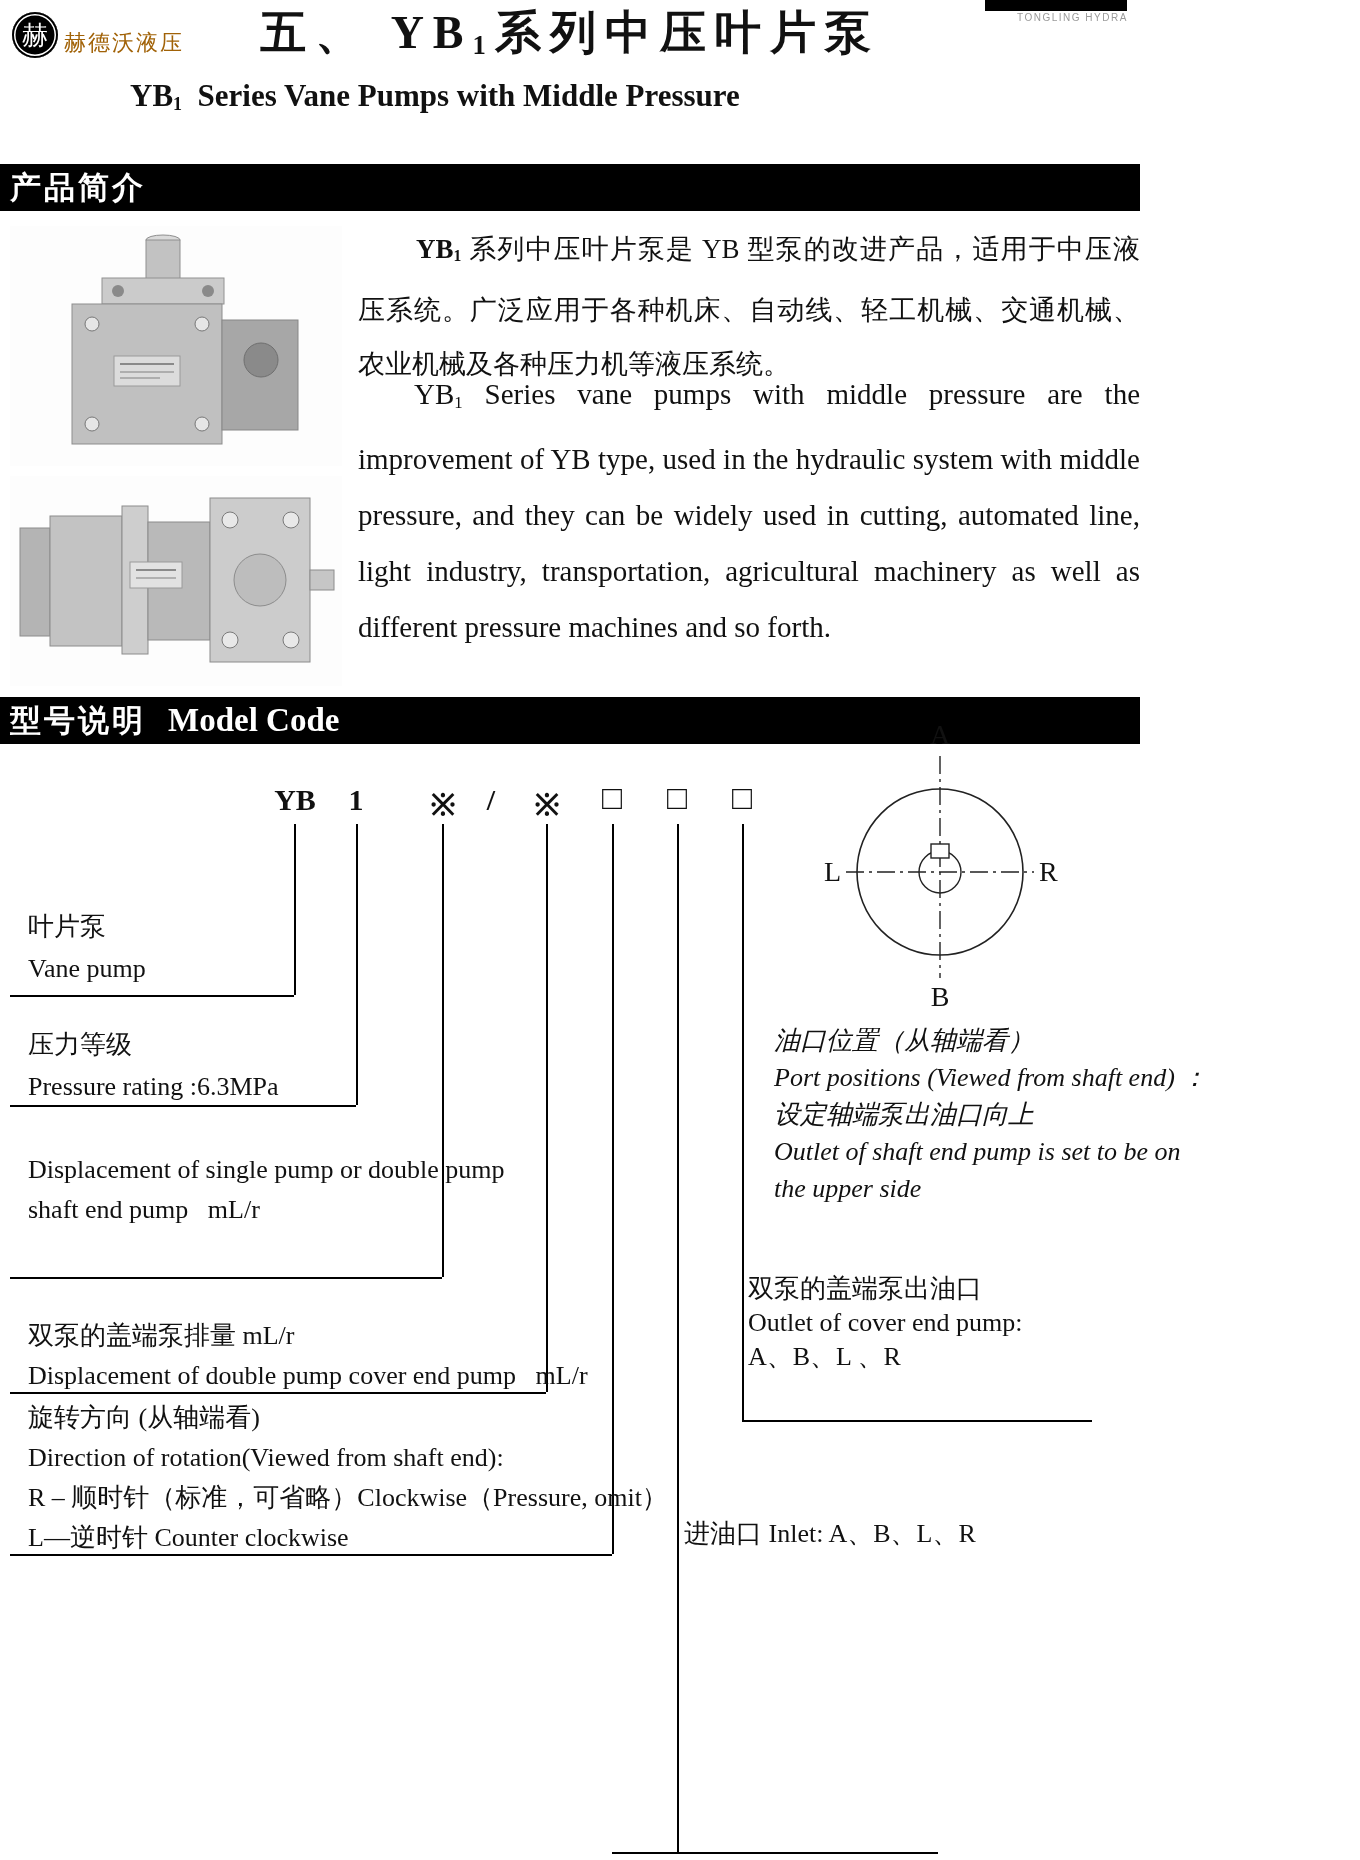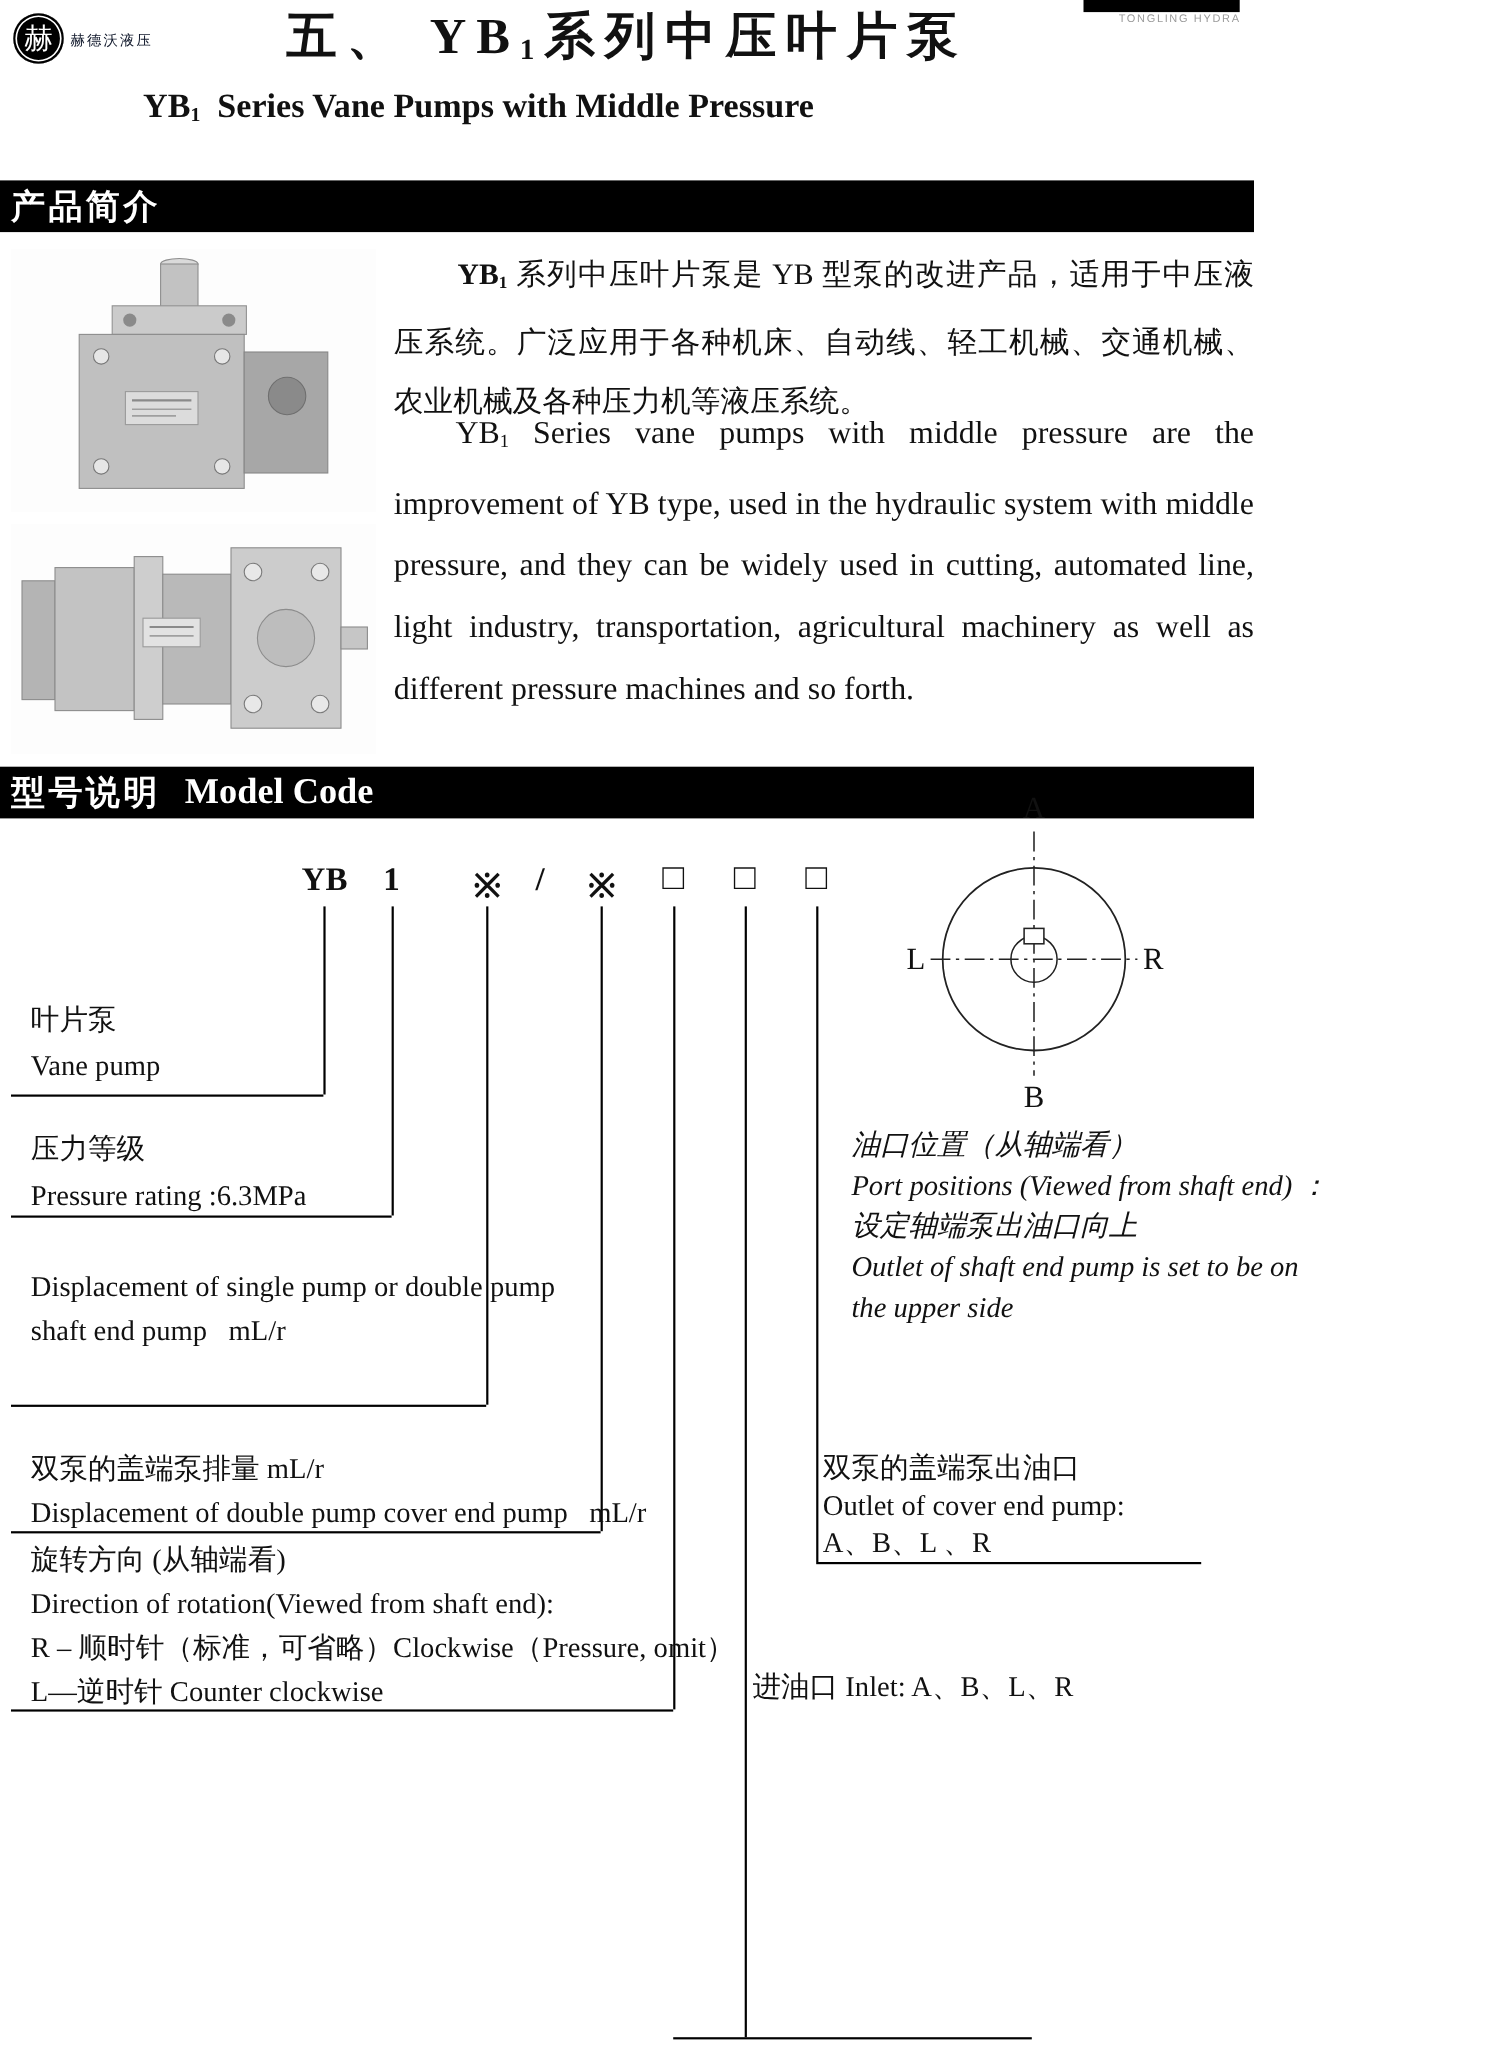--- a/index.html
+++ b/index.html
@@ -13,21 +13,21 @@
   .hl { position:absolute; height:1.6px; background:#000; }
   .sub { font-size:0.58em; vertical-align:-0.22em; }
 
   
   .logo-badge{
     position:absolute; left:12px; top:12px; width:46px; height:46px;
     background:#000; border-radius:50%; color:#fff; font-size:26px;
     display:flex; align-items:center; justify-content:center;
     box-shadow:inset 0 0 0 2px #000, inset 0 0 0 3.5px #fff;
   }
-  .company{ position:absolute; left:64px; top:28px; font-size:13px; letter-spacing:2px; color:#0f172a; }
+  .company{ position:absolute; left:64px; top:28px; font-size:22px; letter-spacing:2px; color:#a16207; }
   .main-title{
     position:absolute; left:130px; top:2px; width:880px; text-align:center;
     font-size:46px; font-weight:700; letter-spacing:9px; white-space:nowrap;
   }
   .subtitle{
     position:absolute; left:130px; top:78px; width:1000px; text-align:left;
     font-size:31px; font-weight:700;
   }
   .corner{ position:absolute; left:985px; top:0; width:142px; }
   .corner .bar{ height:11px; background:#000; }
@@ -191,21 +191,21 @@
   <div class="lbl" style="left:684px;top:1516px;">进油口 Inlet: A、B、L、R</div>
 
   <div class="lbl lh37" style="left:774px;top:1022px;font-style:italic;">
     <div>油口位置（从轴端看）</div>
     <div>Port positions (Viewed from shaft end) ：</div>
     <div>设定轴端泵出油口向上</div>
     <div>Outlet of shaft end pump is set to be on</div>
     <div>the upper side</div>
   </div>
 
-  <div class="lbl lh34" style="left:748px;top:1318px;font-family:Liberation Serif, serif;">
+  <div class="lbl lh34" style="left:748px;top:1272px;font-family:Liberation Serif, serif;">
     <div>双泵的盖端泵出油口</div>
     <div>Outlet of cover end pump:</div>
     <div>A、B、L 、R</div>
   </div>
 
   <svg class="abs" style="left:820px;top:714px;" width="240" height="296" viewBox="0 0 240 296">
     <text x="120" y="30" text-anchor="middle" font-size="28">A</text>
     <line x1="120" y1="42" x2="120" y2="264" stroke="#222" stroke-width="1.4" stroke-dasharray="18 5 3 5"></line>
     <line x1="26" y1="158" x2="214" y2="158" stroke="#222" stroke-width="1.4" stroke-dasharray="18 5 3 5"></line>
     <circle cx="120" cy="158" r="83" fill="none" stroke="#222" stroke-width="1.6"></circle>

